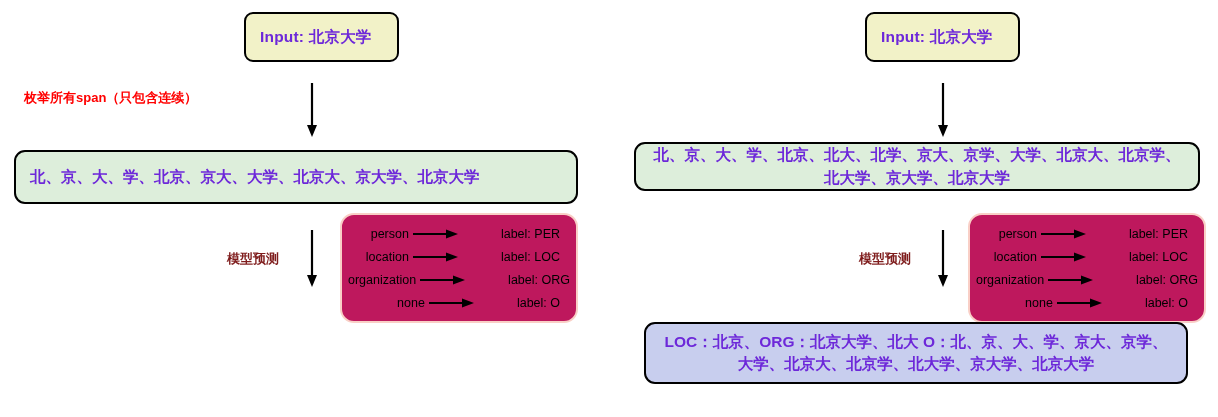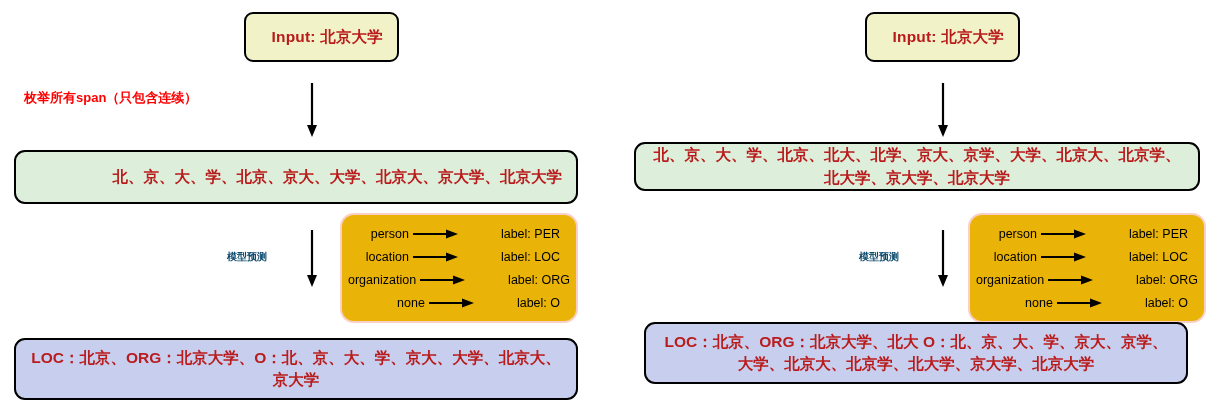--- a/index.html
+++ b/index.html
@@ -25,24 +25,24 @@
   }
   #panel-left  { left: 0; }
   #panel-right { left: 609px; }
 
   
   .box {
     position: absolute;
     box-sizing: border-box;
     display: flex;
     align-items: center;
-    justify-content: flex-end;
+    justify-content: flex-start;
     text-align: center;
     font-weight: bold;
-    color: #b91c1c;
+    color: #6d28d9;
     line-height: 1.45;
   }
   .box-input {
     background: #F2F2C8;
     border: 2.5px solid #000000;
     border-radius: 9px;
     font-size: 15.5px;
     letter-spacing: 0.2px;
   }
   .box-spans {
@@ -58,21 +58,21 @@
     font-size: 15.5px;
   }
   .box-inner {
     padding: 0 14px;
   }
 
   
   .legend {
     position: absolute;
     box-sizing: border-box;
-    background: #eab308;
+    background: #be185d;
     border: 2px solid #F9CFC6;
     border-radius: 14px;
     display: flex;
     flex-direction: column;
     justify-content: flex-start;
     padding: 7px 16px 7px 6px;
   }
   .legend-row {
     display: grid;
     grid-template-columns: 1fr 46px 1fr;
@@ -101,23 +101,23 @@
   .ann-red {
     position: absolute;
     color: #FF0000;
     font-weight: bold;
     font-size: 13px;
     white-space: nowrap;
     letter-spacing: 0px;
   }
   .ann-pink {
     position: absolute;
-    color: #0c4a6e;
+    color: #7f1d1d;
     font-weight: bold;
-    font-size: 10px;
+    font-size: 13px;
     white-space: nowrap;
   }
 
   
   .v-arrow {
     position: absolute;
   }
   .v-arrow svg { display: block; }
 </style>
 </head>
@@ -189,23 +189,20 @@
         <span class="legend-arrow">
           <svg width="46" height="12" viewBox="0 0 46 12">
             <line x1="0" y1="6" x2="36" y2="6" stroke="#000000" stroke-width="2.2"></line>
             <polygon points="45,6 33,1.5 33,10.5" fill="#000000"></polygon>
           </svg>
         </span>
         <span class="legend-dst">label: O</span>
       </div>
     </div>
 
-    <div class="box box-output" style="left:14px; top:338px; width:564px; height:62px;">
-      <span class="box-inner">LOC：北京、ORG：北京大学、O：北、京、大、学、京大、大学、北京大、京大学</span>
-    </div>
 
   </div>
 
   <div class="panel" id="panel-right">
 
     <div class="box box-input" style="left:256px; top:12px; width:155px; height:50px;">
       <span class="box-inner">Input: 北京大学</span>
     </div>
 
 

